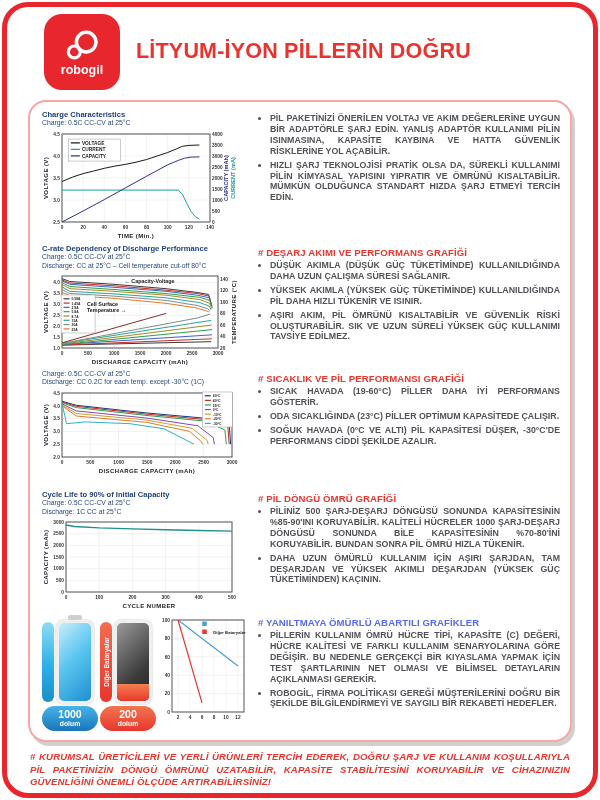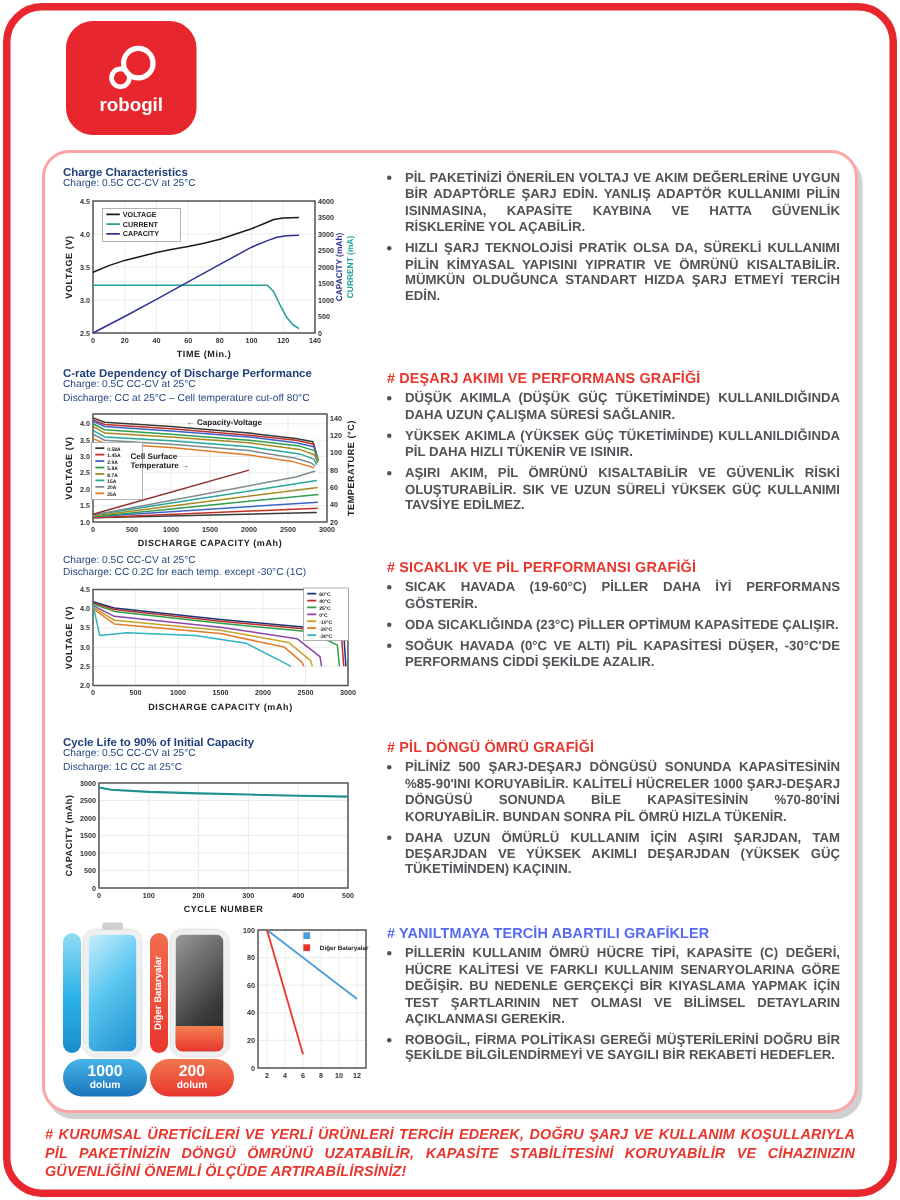--- a/index.html
+++ b/index.html
@@ -1,20 +1,20 @@
 <!DOCTYPE html>
 <html><head>
 <meta charset="utf-8">
 <style>
   html,body{margin:0;padding:0;background:#fff;font-family:"Liberation Sans",sans-serif;}
   .page{position:relative;width:600px;height:800px;background:#fff;overflow:hidden;}
   .frame{position:absolute;inset:2px;border:5px solid #e8262d;border-radius:26px;pointer-events:none;z-index:4;}
   
   .header{display:flex;align-items:center;gap:16px;padding:14px 36px 0 44px;}
-  .logo{width:87px;height:76px;background:#e8262d;border-radius:18px;display:flex;flex-direction:column;align-items:center;justify-content:center;flex:none;}
+  .logo{width:76px;height:76px;background:#e8262d;border-radius:18px;display:flex;flex-direction:column;align-items:center;justify-content:center;flex:none;}
   .logo svg{width:42px;height:38px;display:block;}
   .logo-text{color:#fff;font-weight:700;font-size:12.5px;margin-top:-3px;}
   h1{margin:0;color:#ea332c;font-size:21.5px;line-height:1.1;font-weight:800;letter-spacing:.2px;}
   
   .card{position:relative;margin:10px 28px 0;height:642px;border:2px solid #fca5a5;border-radius:18px;
         box-shadow:3px 4px 0 #d0d0d0;padding:8px 10px 8px 12px;box-sizing:border-box;background:#fff;overflow:hidden;}
   .row{display:flex;gap:10px;overflow:hidden;}
   .row .left{width:206px;flex:none;}
   .row .right{flex:1;min-width:0;padding-top:3px;}
   .r1{height:134px}.r2{height:126px}.r3{height:120px}.r4{height:124px}.r5{height:118px}
@@ -52,21 +52,21 @@
   <div class="frame"></div>
 
   <div class="header">
     <div class="logo">
       <svg viewBox="0 0 60 54" aria-hidden="true">
         <circle cx="36" cy="20" r="14" fill="none" stroke="#fff" stroke-width="5"></circle>
         <circle cx="19" cy="34" r="8.5" fill="none" stroke="#fff" stroke-width="4.5"></circle>
       </svg>
       <span class="logo-text">robogil</span>
     </div>
-    <h1><br></h1>
+    <h1><span>LİTYUM-İYON PİLLERİN DOĞRU</span><br></h1>
   </div>
 
   <div class="card">
 
     <div class="row r1">
       <div class="left">
         <div class="chart-title">Charge Characteristics</div>
         <span class="chart-sub">Charge: 0.5C CC-CV at 25°C</span>
         <svg width="198" height="112">
             <line x1="20" y1="6" x2="20" y2="94" stroke="#e4e4e4" stroke-width="0.5"></line>
@@ -387,21 +387,21 @@
             <rect x="14" y="6" width="72" height="92" fill="none" stroke="#555" stroke-width="1"></rect>
             <polyline points="20.0,6.0 80.0,52.0" fill="none" stroke="#4a9fd8" stroke-width="1.2" stroke-linejoin="round"></polyline>
             <polyline points="20.0,6.0 44.0,88.8" fill="none" stroke="#e8362d" stroke-width="1.2" stroke-linejoin="round"></polyline>
             <rect x="44.239999999999995" y="7.52" width="4.5" height="4.5" fill="#4a9fd8"></rect>
             <text x="55.239999999999995" y="11.52" font-size="4.2" fill="#222" font-weight="bold"></text>
             <rect x="44.239999999999995" y="15.52" width="4.5" height="4.5" fill="#e8362d"></rect>
             <text x="55.239999999999995" y="19.52" font-size="4.2" fill="#222" font-weight="bold">Diğer Bataryalar</text>
           </svg>
       </div>
       <div class="right">
-        <h2 class="blue"># YANILTMAYA TERCİH ABARTILI GRAFİKLER</h2>
+        <h2 class="blue"># YANILTMAYA ÖMÜRLÜ ABARTILI GRAFİKLER</h2>
         <ul>
           <li>PİLLERİN KULLANIM ÖMRÜ HÜCRE TİPİ, KAPASİTE (C) DEĞERİ, HÜCRE KALİTESİ VE FARKLI KULLANIM SENARYOLARINA GÖRE DEĞİŞİR. BU NEDENLE GERÇEKÇİ BİR KIYASLAMA YAPMAK İÇİN TEST ŞARTLARININ NET OLMASI VE BİLİMSEL DETAYLARIN AÇIKLANMASI GEREKİR.</li>
           <li>ROBOGİL, FİRMA POLİTİKASI GEREĞİ MÜŞTERİLERİNİ DOĞRU BİR ŞEKİLDE BİLGİLENDİRMEYİ VE SAYGILI BİR REKABETİ HEDEFLER.</li>
         </ul>
       </div>
     </div>
 
   </div>
 
   <p class="footer">#  KURUMSAL ÜRETİCİLERİ VE YERLİ ÜRÜNLERİ TERCİH EDEREK, DOĞRU ŞARJ VE KULLANIM KOŞULLARIYLA PİL PAKETİNİZİN DÖNGÜ ÖMRÜNÜ UZATABİLİR, KAPASİTE STABİLİTESİNİ KORUYABİLİR VE CİHAZINIZIN GÜVENLİĞİNİ ÖNEMLİ ÖLÇÜDE ARTIRABİLİRSİNİZ!</p>

